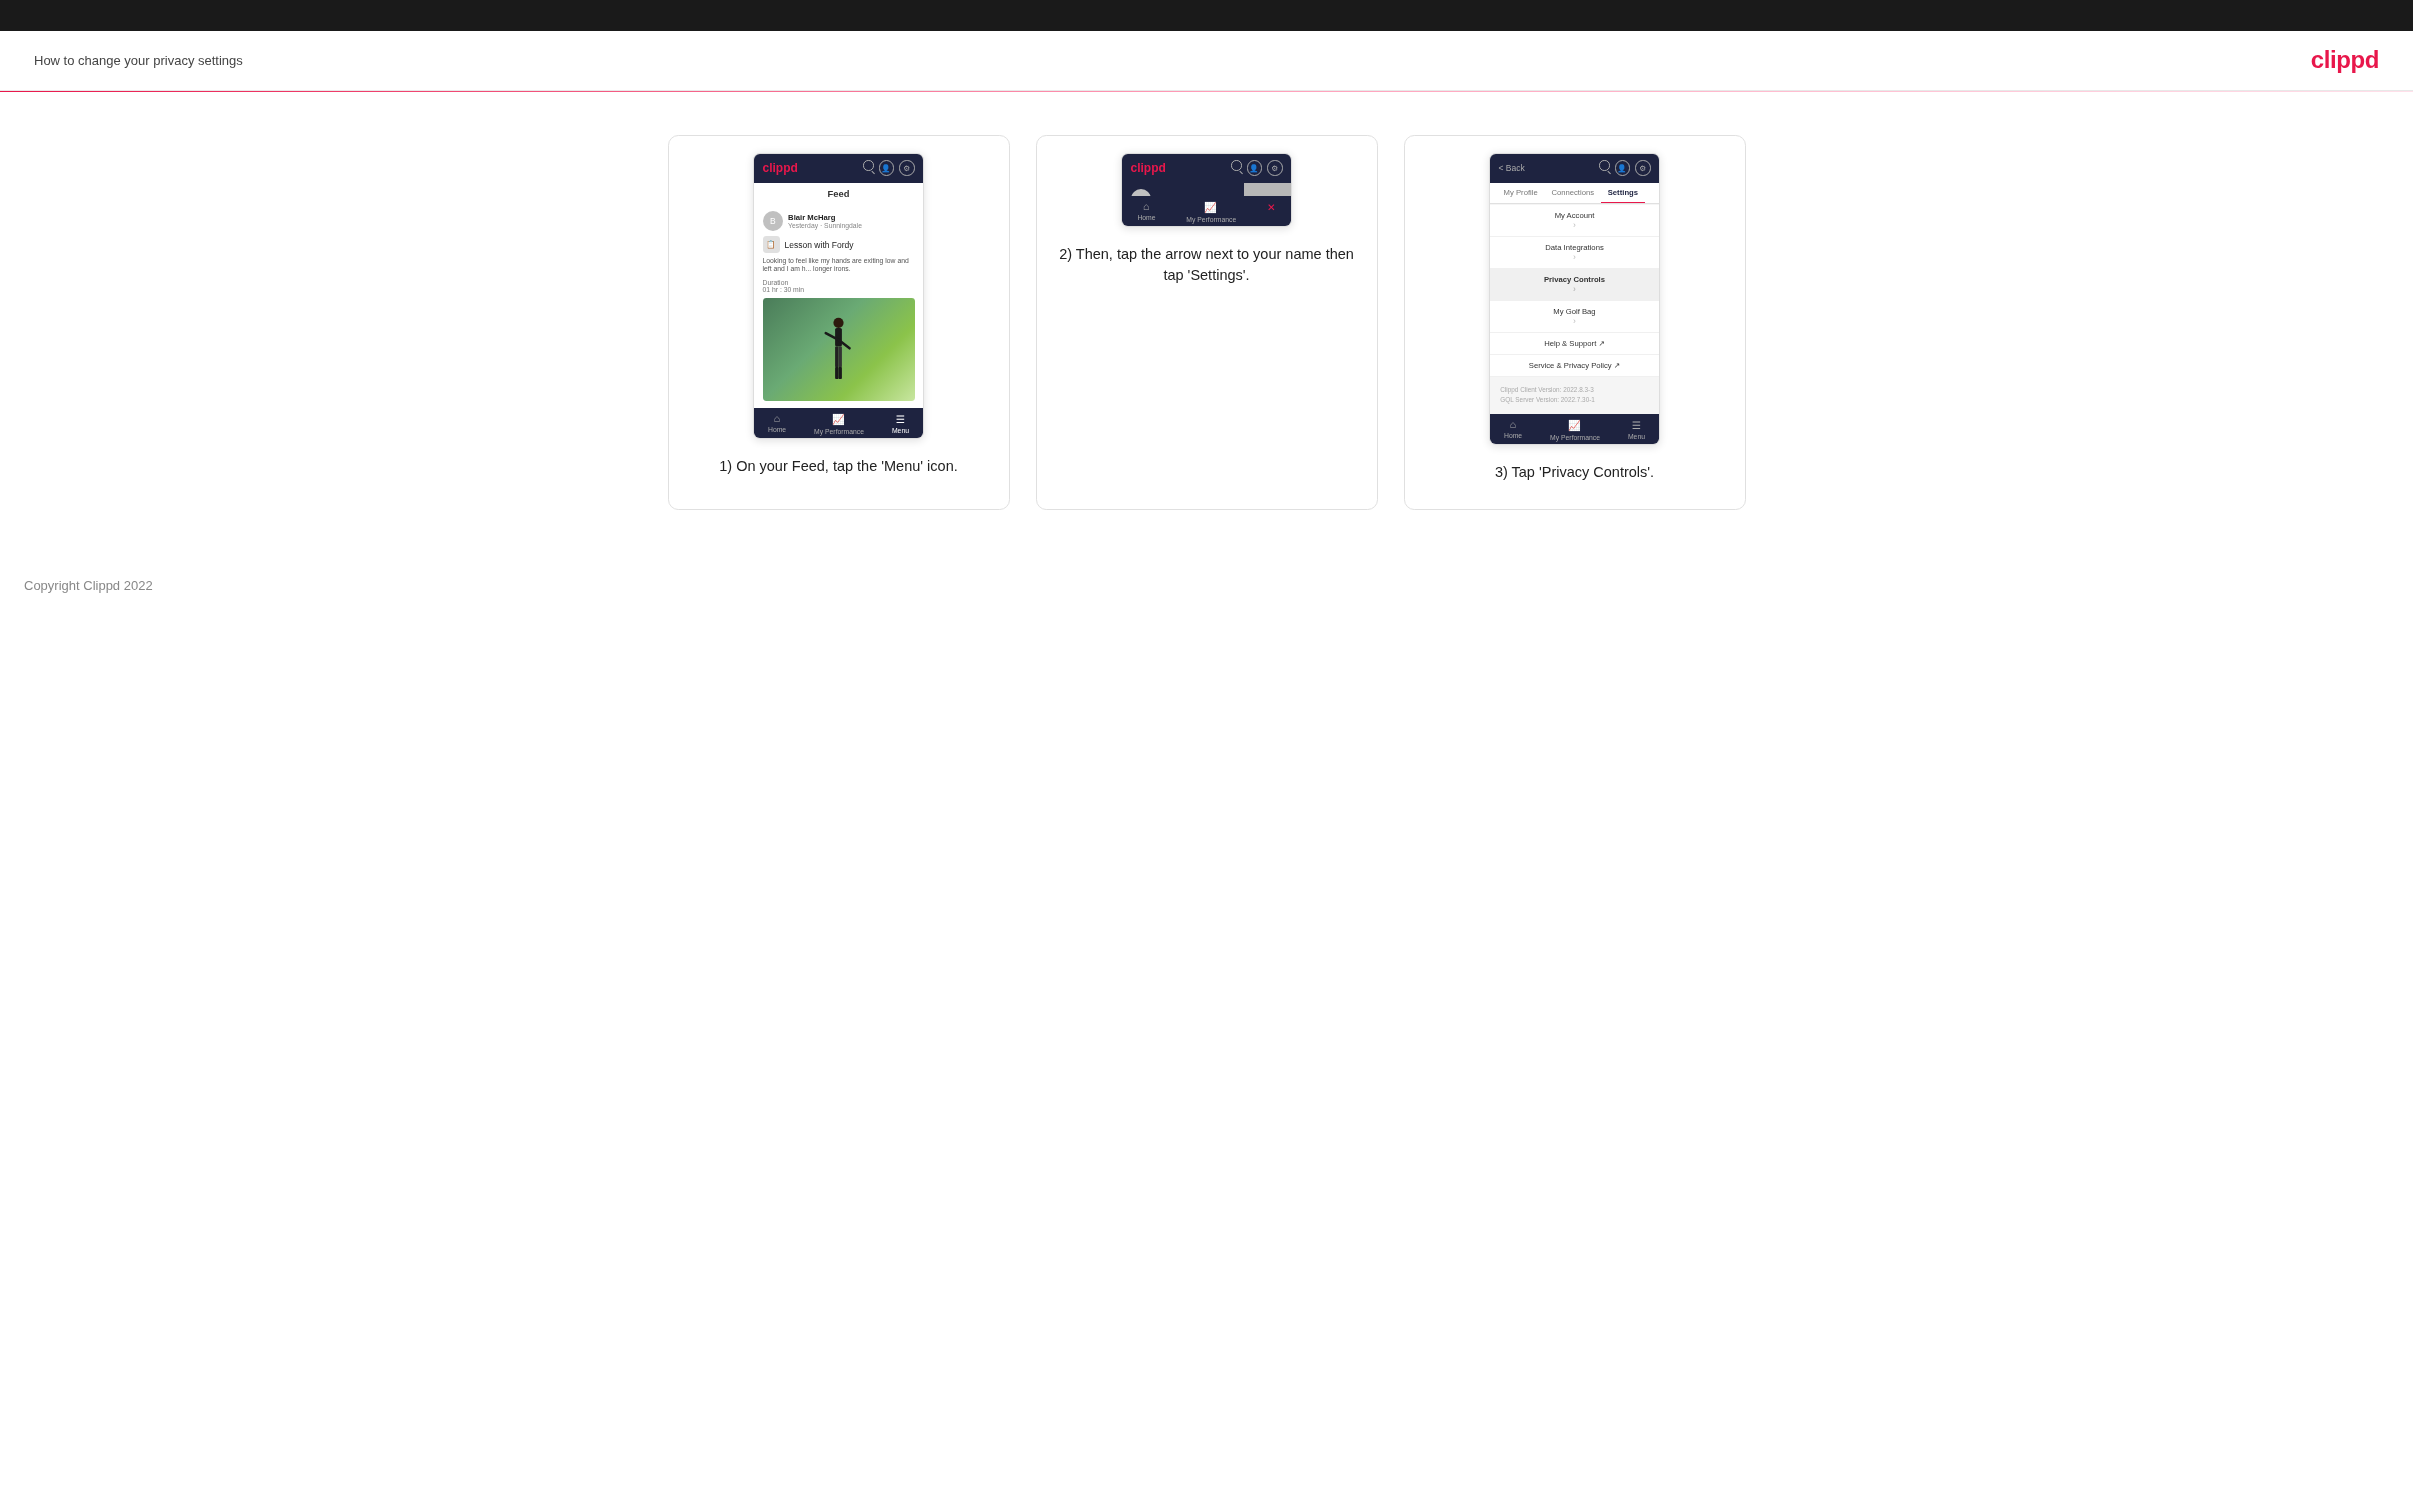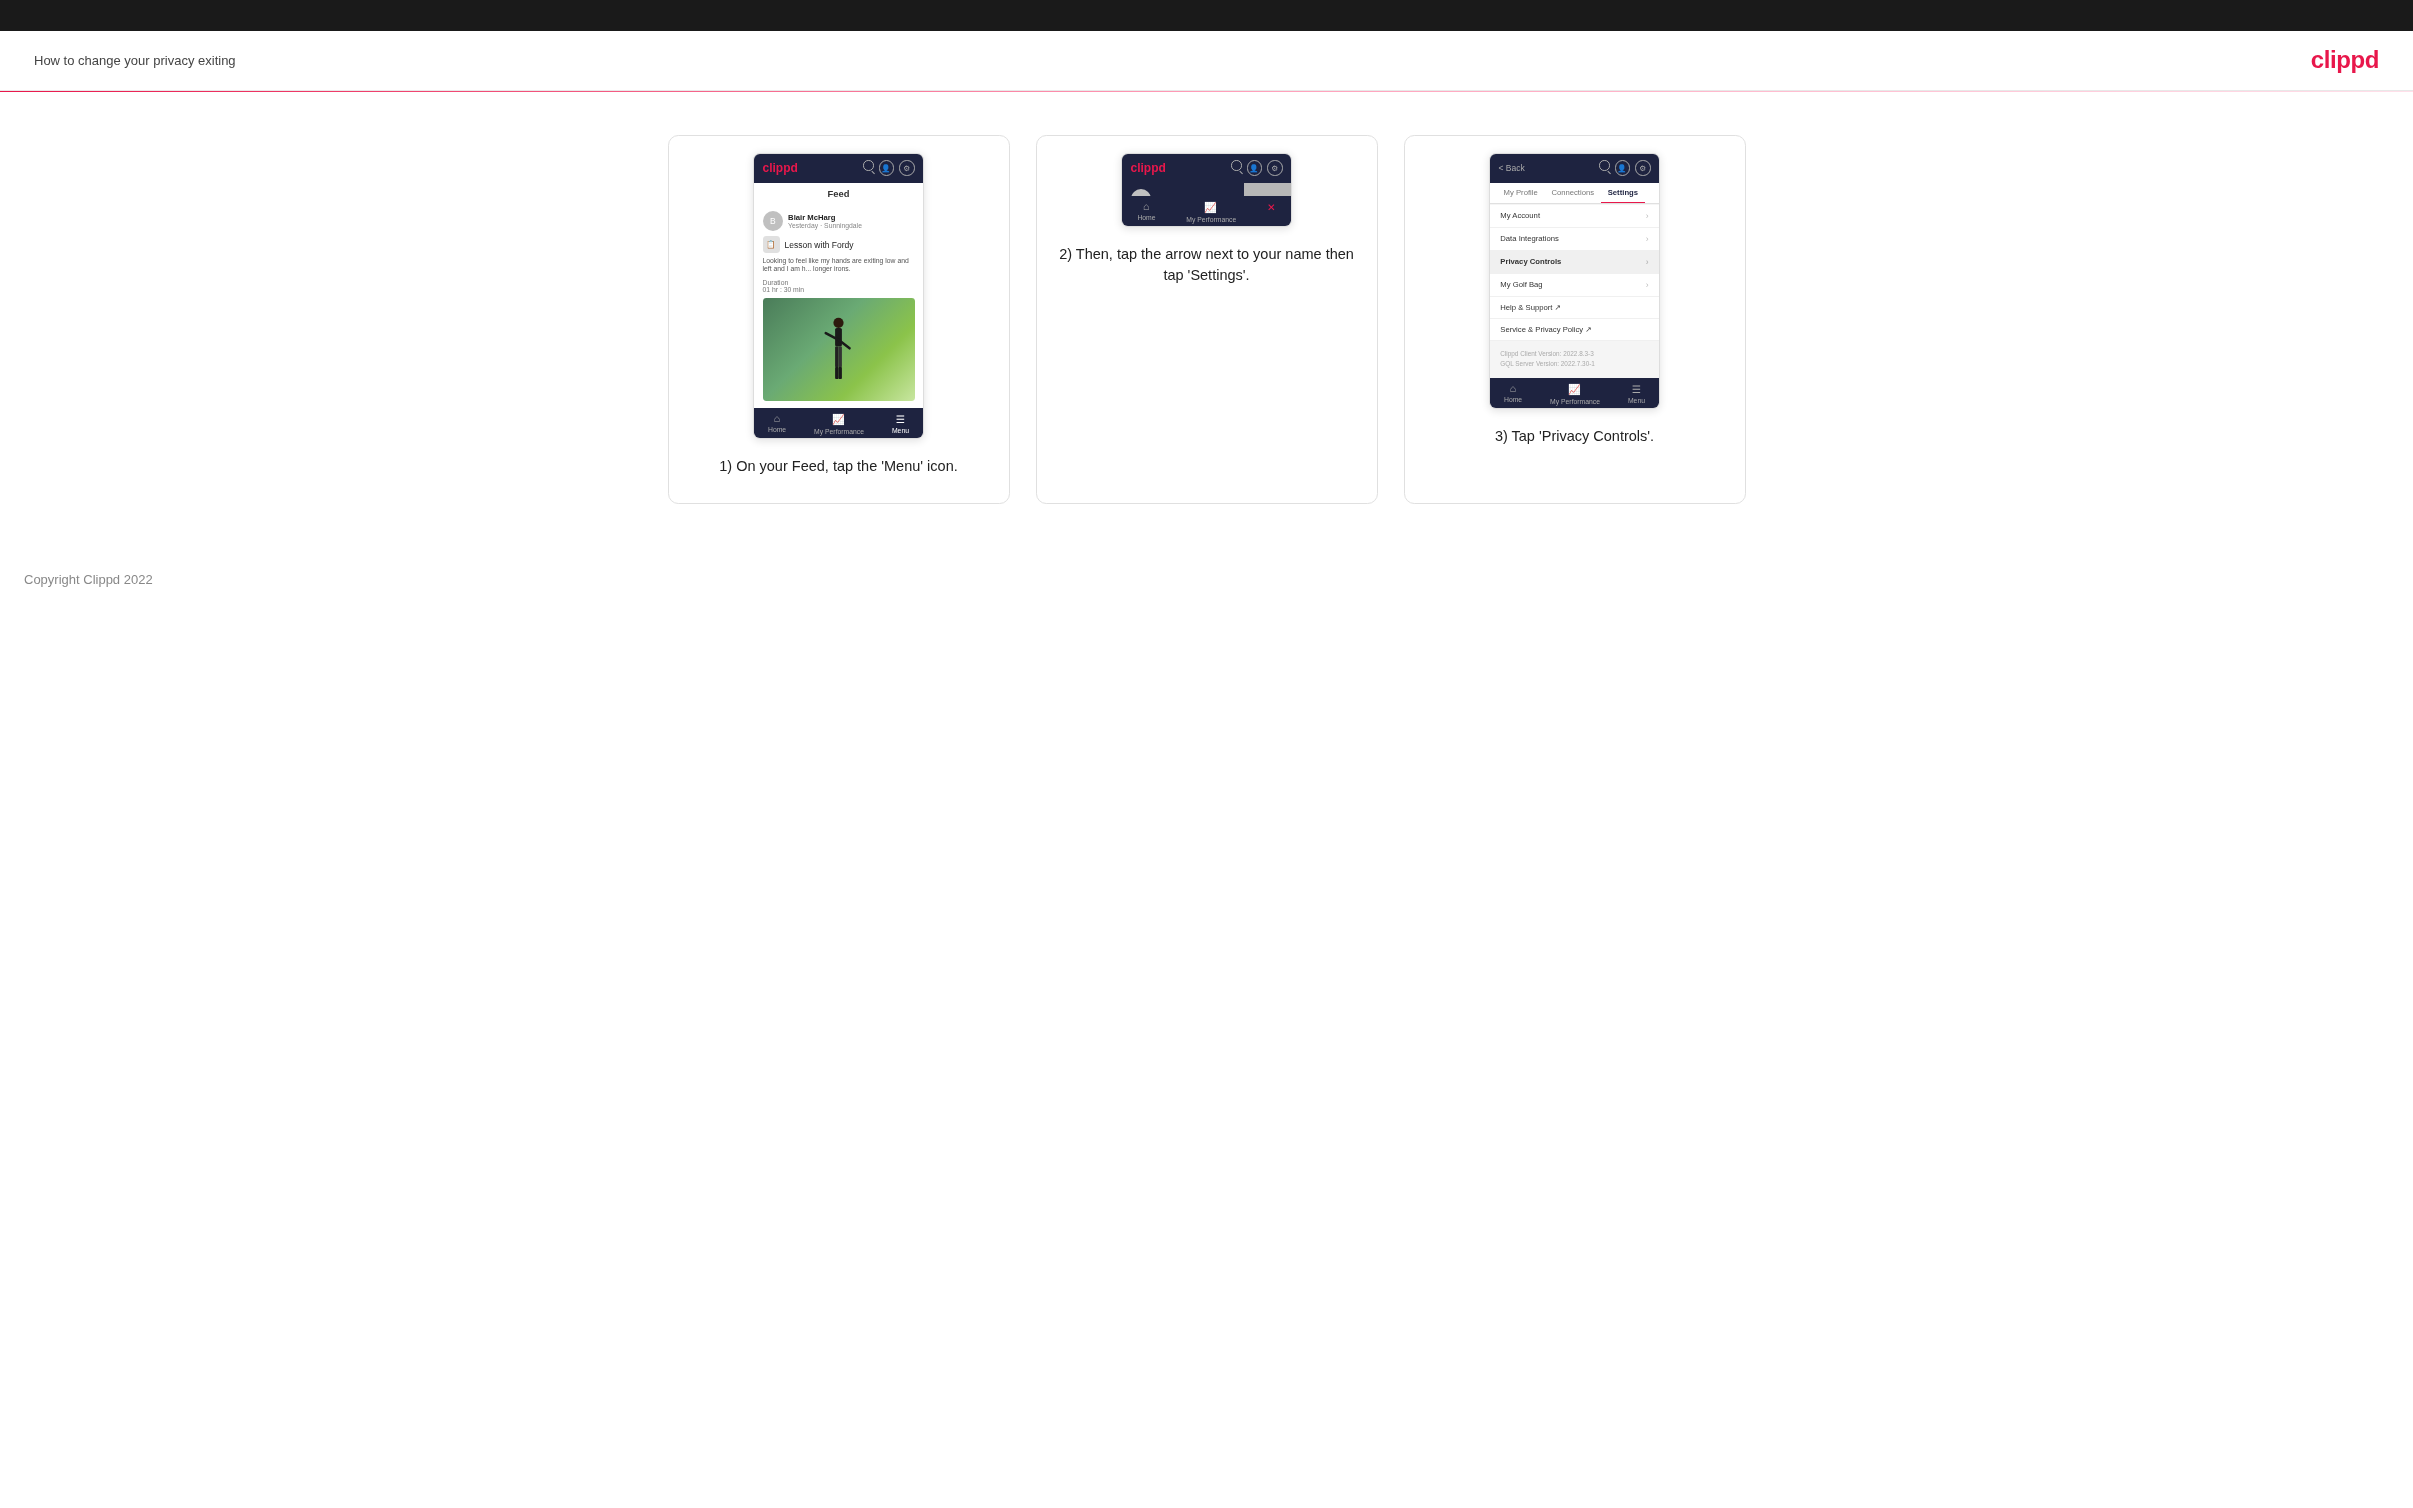--- a/index.html
+++ b/index.html
@@ -291,25 +291,26 @@
     }
 
     .settings-list {
       background: #fff;
       margin-top: 0.9px;
     }
 
     .settings-list-item {
       display: flex;
       justify-content: space-between;
-      align-items: flex-start;
+      align-items: center;
       padding: 6px 10.3px;
       font-size: 7.7px;
       color: #333;
       border-bottom: 0.9px solid #f0f0f0;
+      flex-direction: column;
     }
 
     .settings-list-item.highlight {
       background: #fff;
       font-weight: 600;
     }
 
     .settings-list-item .arrow {
       color: #bbb;
       font-size: 8.5px;
@@ -368,21 +369,21 @@
       background: #aaa;
       transform: rotate(45deg);
     }
   </style>
 </head>
 <body>
 
 <div class="top-bar"></div>
 
 <div class="header">
-  <span class="header-title">How to change your privacy exiting</span>
+  <span class="header-title">How to change your privacy settings</span>
   <div class="logo">
     <span style="color:#e8174b;">clippd</span>
   </div>
 </div>
 
 <div class="header-divider"></div>
 
 <div class="main">
 
 

